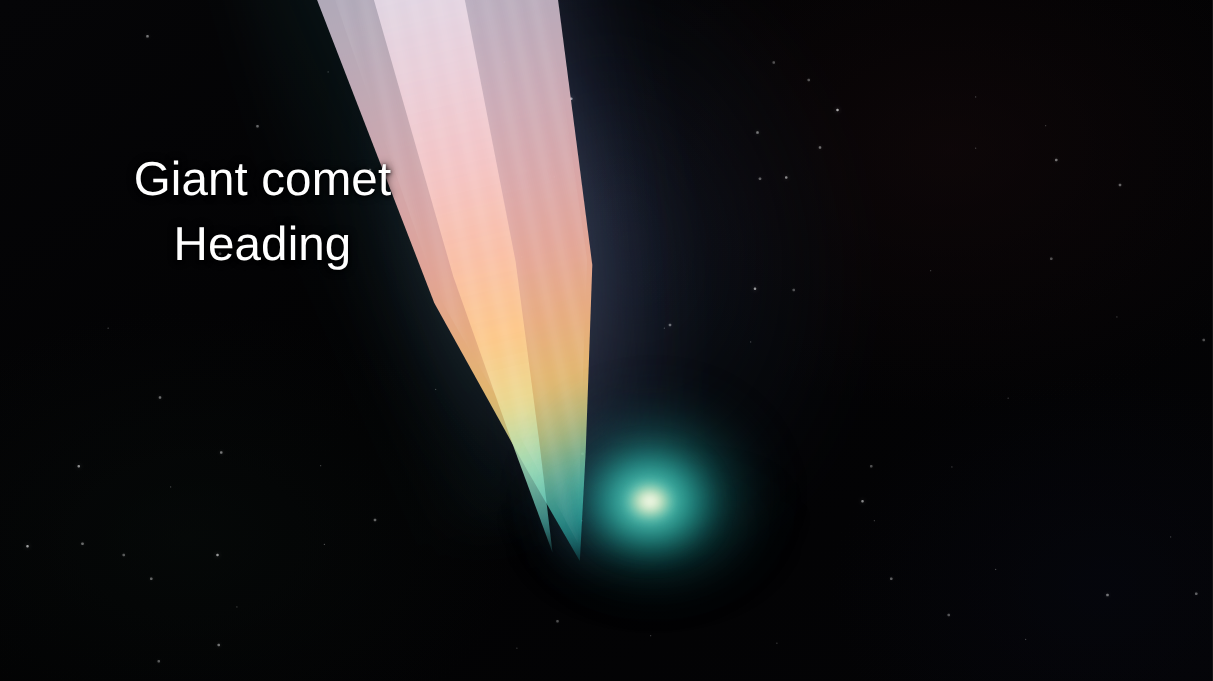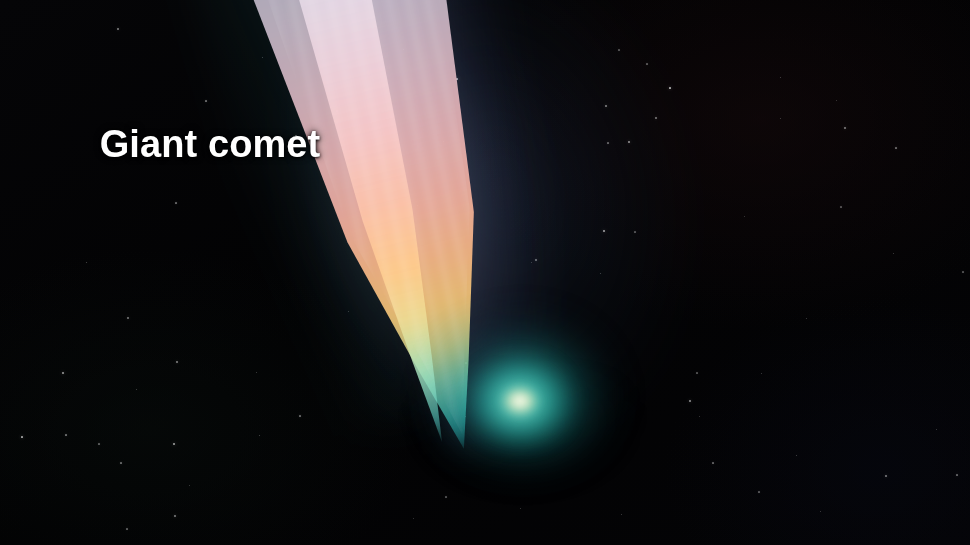--- a/index.html
+++ b/index.html
@@ -210,21 +210,21 @@
     filter:blur(22px);
   }
 
   
   .headline {
     position:absolute;
     left:40px; top:118px;
     width:340px;
     text-align:center;
     color:#ffffff;
-    font-weight:bold;
+    font-weight:normal;
     font-size:38px;
     line-height:52px;
     letter-spacing:0.1px;
     text-shadow:0 0 7px rgba(0,0,0,0.95), 0 1px 3px rgba(0,0,0,0.9);
     white-space:nowrap;
   }
   .headline .line { display:block; }
 </style>
 </head>
 <body>
@@ -314,15 +314,16 @@
     <div class="tail-core"></div>
     <div class="tail-streaks"></div>
     <div class="coma-drift"></div>
     <div class="coma-outer"></div>
     <div class="coma-inner"></div>
     <div class="nucleus"></div>
   </div>
 
   <div class="headline">
     <span class="line">Giant comet</span>
+    <span class="line">Heading</span>
   </div>
 
 </div>
 
 </body></html>

